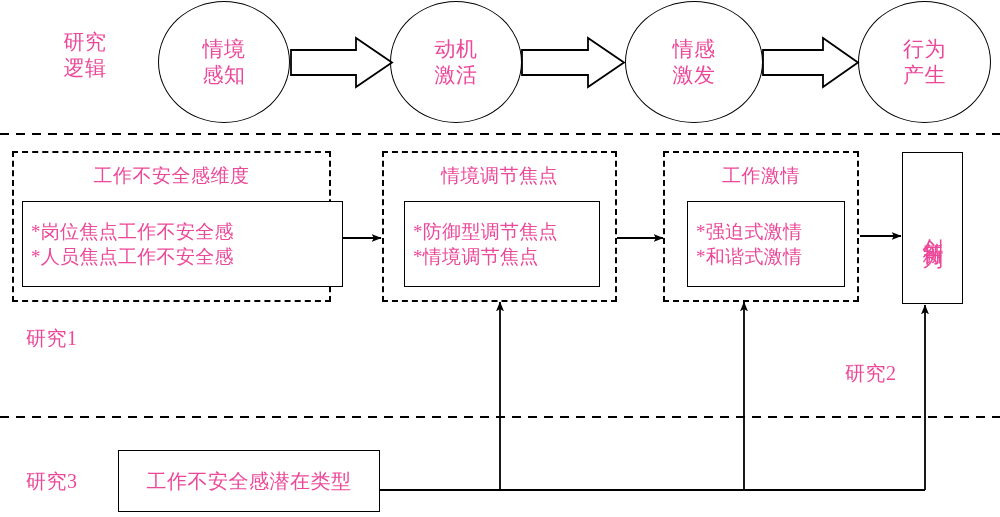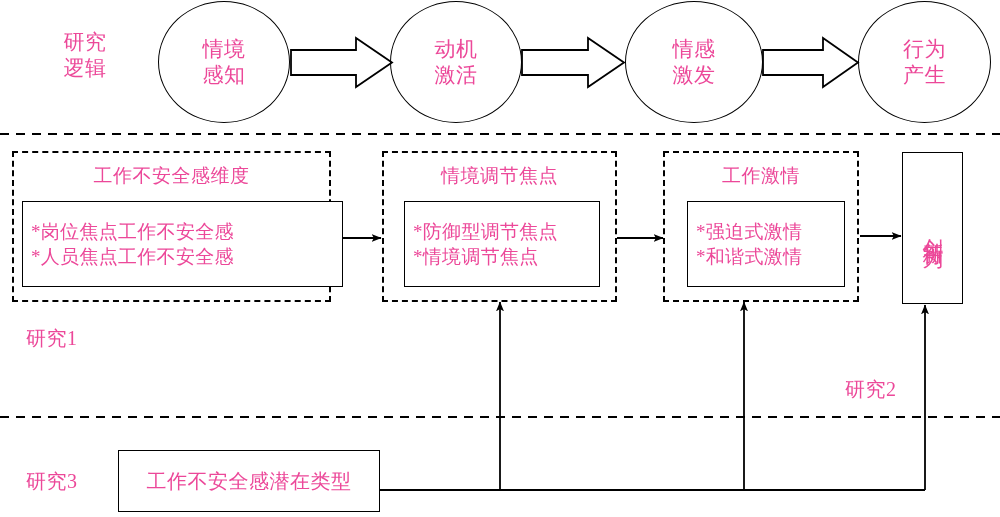--- a/index.html
+++ b/index.html
@@ -202,20 +202,20 @@
       <div class="inner-line">*强迫式激情</div>
       <div class="inner-line">*和谐式激情</div>
     </div>
   </div>
 
   <div class="vbox" style="left:902px; top:152px; width:61px; height:152px;">
     <span class="vbox-text">创新行为</span>
   </div>
 
   <div class="stage-label" style="left:26px; top:325px;">研究1</div>
-  <div class="stage-label" style="left:845px; top:376px;">研究2</div>
+  <div class="stage-label" style="left:845px; top:360px;">研究2</div>
   <div class="stage-label" style="left:26px; top:468px;">研究3</div>
 
   <div class="hbox" style="left:118px; top:450px; width:262px; height:62px;">
     <span>工作不安全感潜在类型</span>
   </div>
 
 </div>
 
 </body></html>

